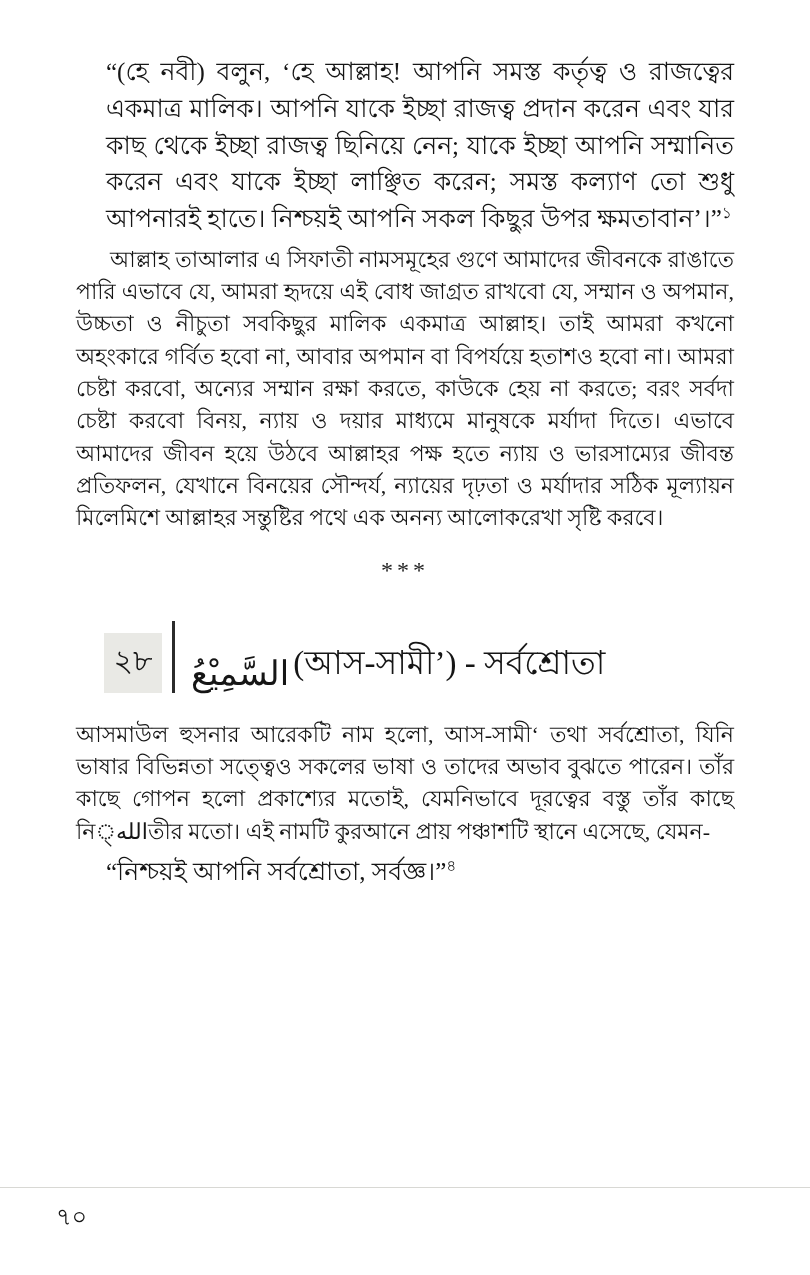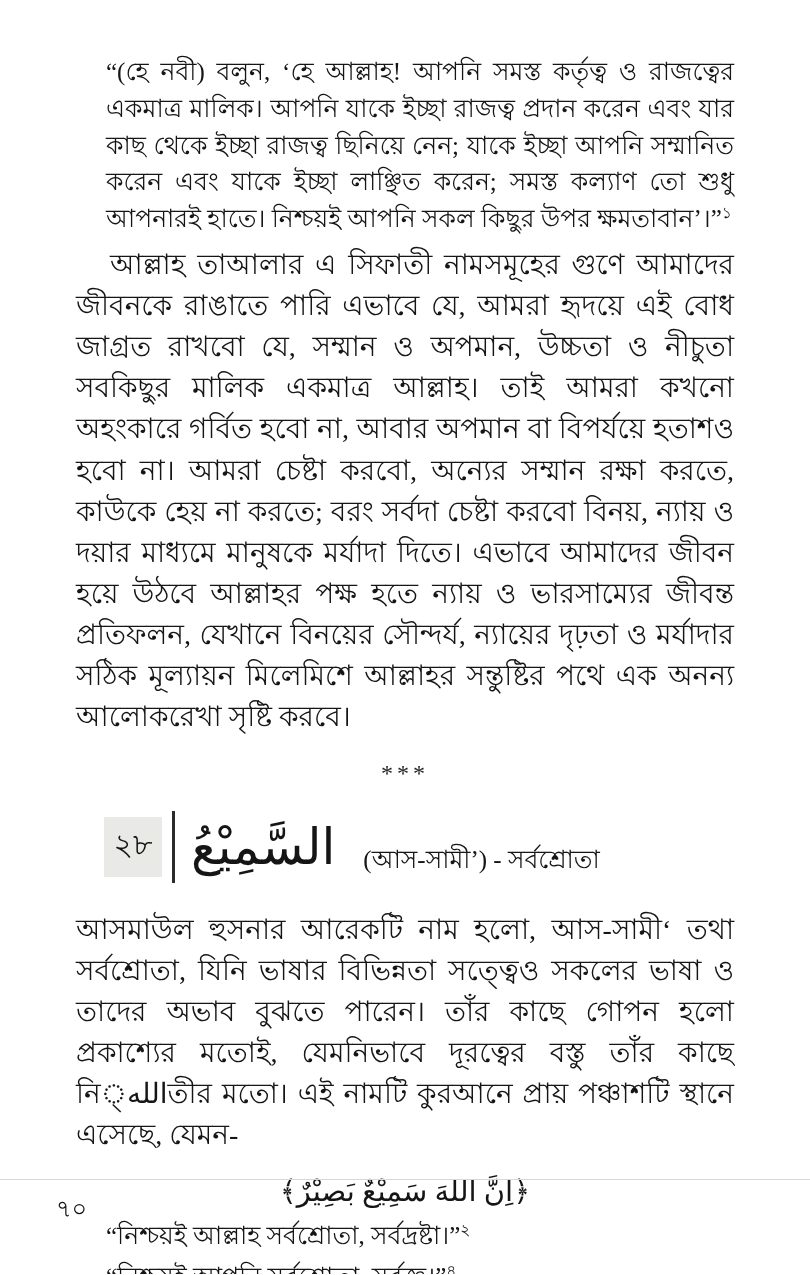--- a/index.html
+++ b/index.html
@@ -14,72 +14,72 @@
     overflow:hidden;
   }
   .quote-block{
     margin:14px 0 0 30px;
     font-size:25px;
     line-height:1.47;
     text-align:justify;
   }
   .body-para{
     margin:6px 0 0 0;
-    font-size:28px;
+    font-size:22px;
     line-height:1.47;
     text-align:justify;
   }
   .indent-first{text-indent:34px;}
   sup.ref{font-size:0.62em;vertical-align:super;line-height:0;}
   .star-sep{
     text-align:center;
     font-size:24px;
     letter-spacing:4px;
     margin:22px 0 18px 0;
     color:#222;
   }
   .section-heading{
     display:flex;
-    align-items:center;
+    align-items:flex-end;
     margin:24px 0 26px 0;
     padding-left:28px;
   }
   .num-box{
     background:#e9e9e5;
     width:58px;height:60px;
     display:flex;align-items:center;justify-content:center;
     font-size:30px;
     flex:0 0 auto;
   }
   .v-rule{
     width:3px;height:72px;
     background:#2b2b2b;
     margin:0 16px 0 10px;
     flex:0 0 auto;
   }
   .arabic-name{
-    font-size:50px;
-    margin-right:28px;
+    font-size:34px;
+    margin-right:4px;
     direction:rtl;
   }
-  .section-title-rest{font-size:25px;margin-top:29px;}
+  .section-title-rest{font-size:33px;margin-top:29px;}
   .verse-arabic{
     text-align:center;
     font-size:29px;
     direction:rtl;
     margin:18px 0 10px 0;
   }
   .verse-trans{
     margin:6px 0 2px 30px;
     font-size:25px;
     line-height:1.4;
   }
   .page-footer{
     position:absolute;
-    left:0;right:0;bottom:44px;
+    left:0;right:0;bottom:36px;
     padding:10px 56px 0 56px;
     border-top:1px solid #d8d8d4;
     display:flex;
     justify-content:space-between;
     font-size:24px;
   }
 </style>
 </head>
 <body>
 
@@ -95,26 +95,20 @@
 
   <div class="section-heading">
     <div class="num-box">২৮</div>
     <div class="v-rule"></div>
     <span class="arabic-name">السَّمِيْعُ</span>
     <span class="section-title-rest">(আস-সামী’) - সর্বশ্রোতা</span>
   </div>
 
   <p class="body-para">আসমাউল হুসনার আরেকটি নাম হলো, আস-সামী‘ তথা সর্বশ্রোতা, যিনি ভাষার বিভিন্নতা সত্ত্বেও সকলের ভাষা ও তাদের অভাব বুঝতে পারেন। তাঁর কাছে গোপন হলো প্রকাশ্যের মতোই, যেমনিভাবে দূরত্বের বস্তু তাঁর কাছে নিالله্তীর মতো। এই নামটি কুরআনে প্রায় পঞ্চাশটি স্থানে এসেছে, যেমন-</p>
 
-  <div>
-    <div class="verse-arabic">﴿اِنَّ اللهَ سَمِيْعٌ بَصِيْرٌ﴾</div>
-    <p class="verse-trans">
-      <span>“নিশ্চয়ই আল্লাহ সর্বশ্রোতা, সর্বদ্রষ্টা।”</span><sup class="ref">২</sup>
-    </p>
-  </div>
 
 
   <div>
     <p class="verse-trans">
       <span>“নিশ্চয়ই আপনি সর্বশ্রোতা, সর্বজ্ঞ।”</span><sup class="ref">৪</sup>
     </p>
   </div>
 
   <div class="page-footer">
     <span>৭০</span>

